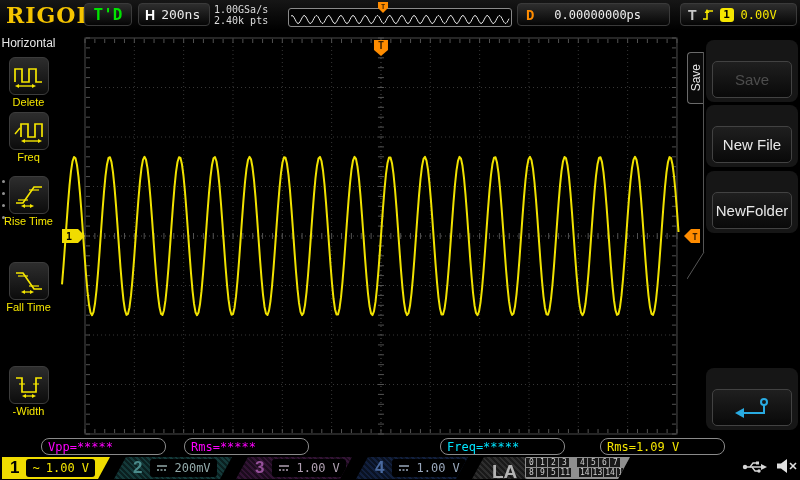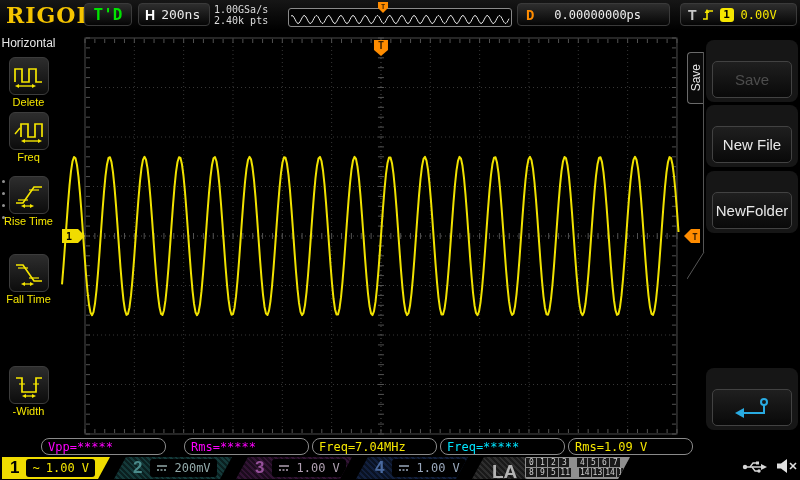--- a/index.html
+++ b/index.html
@@ -180,21 +180,21 @@
           <line x1="16" y1="9" x2="26" y2="9" stroke="#f5e600" stroke-width="1.2"></line>
           <line x1="5" y1="19" x2="15" y2="19" stroke="#f5e600" stroke-width="1.2"></line>
           <line x1="10" y1="25" x2="19" y2="25" stroke="#f5e600" stroke-width="1.3"></line>
           <polygon points="8,25 12,23 12,27" fill="#f5e600"></polygon>
           <polygon points="21,25 17,23 17,27" fill="#f5e600"></polygon>
         </svg>
       </div>
       <div class="mlabel">Rise Time</div>
     </div>
 
-    <div class="mitem" style="top:224px">
+    <div class="mitem" style="top:232px">
       <div class="mbtn">
         <svg width="32" height="28">
           <polyline points="3,6 10,6 21,22 29,22" fill="none" stroke="#f5e600" stroke-width="1.7"></polyline>
           <line x1="5" y1="9" x2="15" y2="9" stroke="#f5e600" stroke-width="1.2"></line>
           <line x1="16" y1="19" x2="26" y2="19" stroke="#f5e600" stroke-width="1.2"></line>
           <line x1="10" y1="25" x2="19" y2="25" stroke="#f5e600" stroke-width="1.3"></line>
           <polygon points="8,25 12,23 12,27" fill="#f5e600"></polygon>
           <polygon points="21,25 17,23 17,27" fill="#f5e600"></polygon>
         </svg>
       </div>
@@ -585,23 +585,22 @@
           <circle cx="33" cy="6" r="3" fill="none" stroke="#29abe2" stroke-width="2"></circle>
           <path d="M33 9 V17 H12" fill="none" stroke="#29abe2" stroke-width="2"></path>
           <polygon points="13,12 13,22 4,17" fill="#29abe2"></polygon>
         </svg>
       </div>
     </div>
   </div>
 
   <div class="meas magenta" style="left:41px">Vpp=*****</div>
   <div class="meas magenta" style="left:184px">Rms=*****</div>
-  <div class="meas yellow" style="left:312px">Freq=7.04MHz</div>
   <div class="meas cyan" style="left:440px">Freq=*****</div>
-  <div class="meas yellow" style="left:568px">Rms=1.09 V</div>
+  <div class="meas yellow" style="left:600px">Rms=1.09 V</div>
 
   <div id="chbar">
     <div class="chbadge slantR" id="ch1">
       <span class="chnum">1</span>
       <div class="chbox">
         <span>~</span>
         <span>1.00 V</span>
       </div>
     </div>
     <div class="chbadge slantLR stripes" id="ch2">

